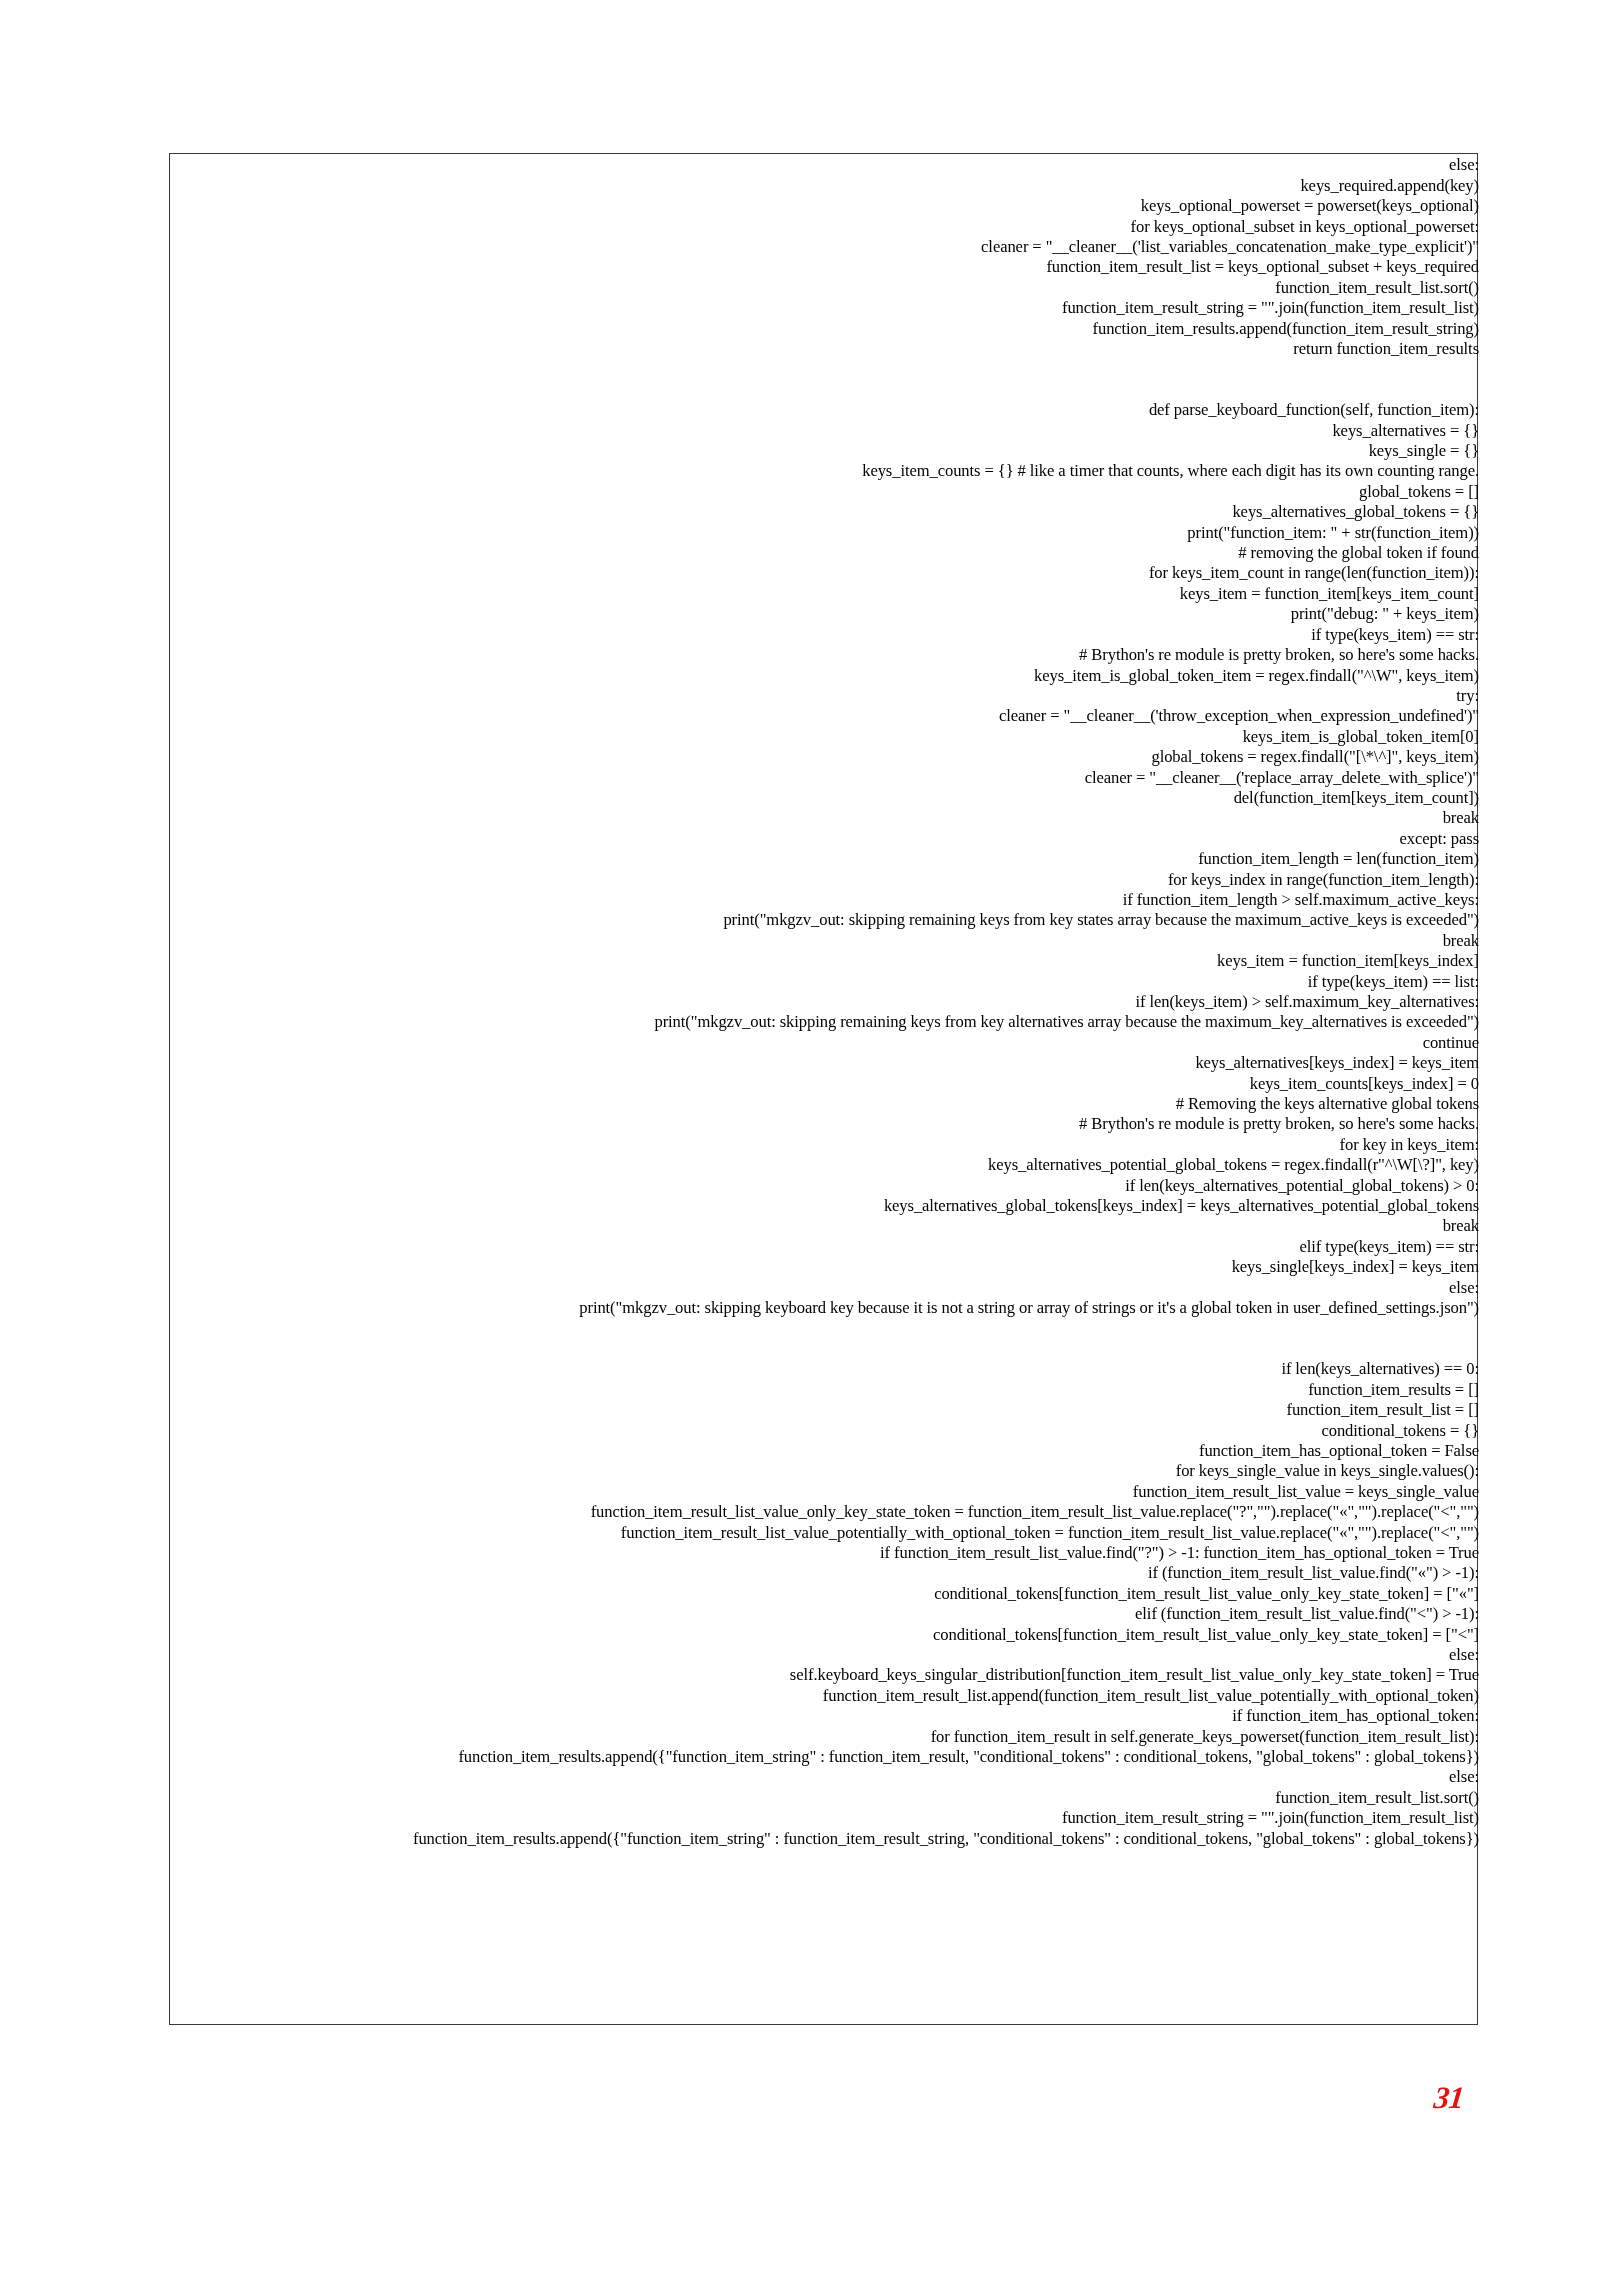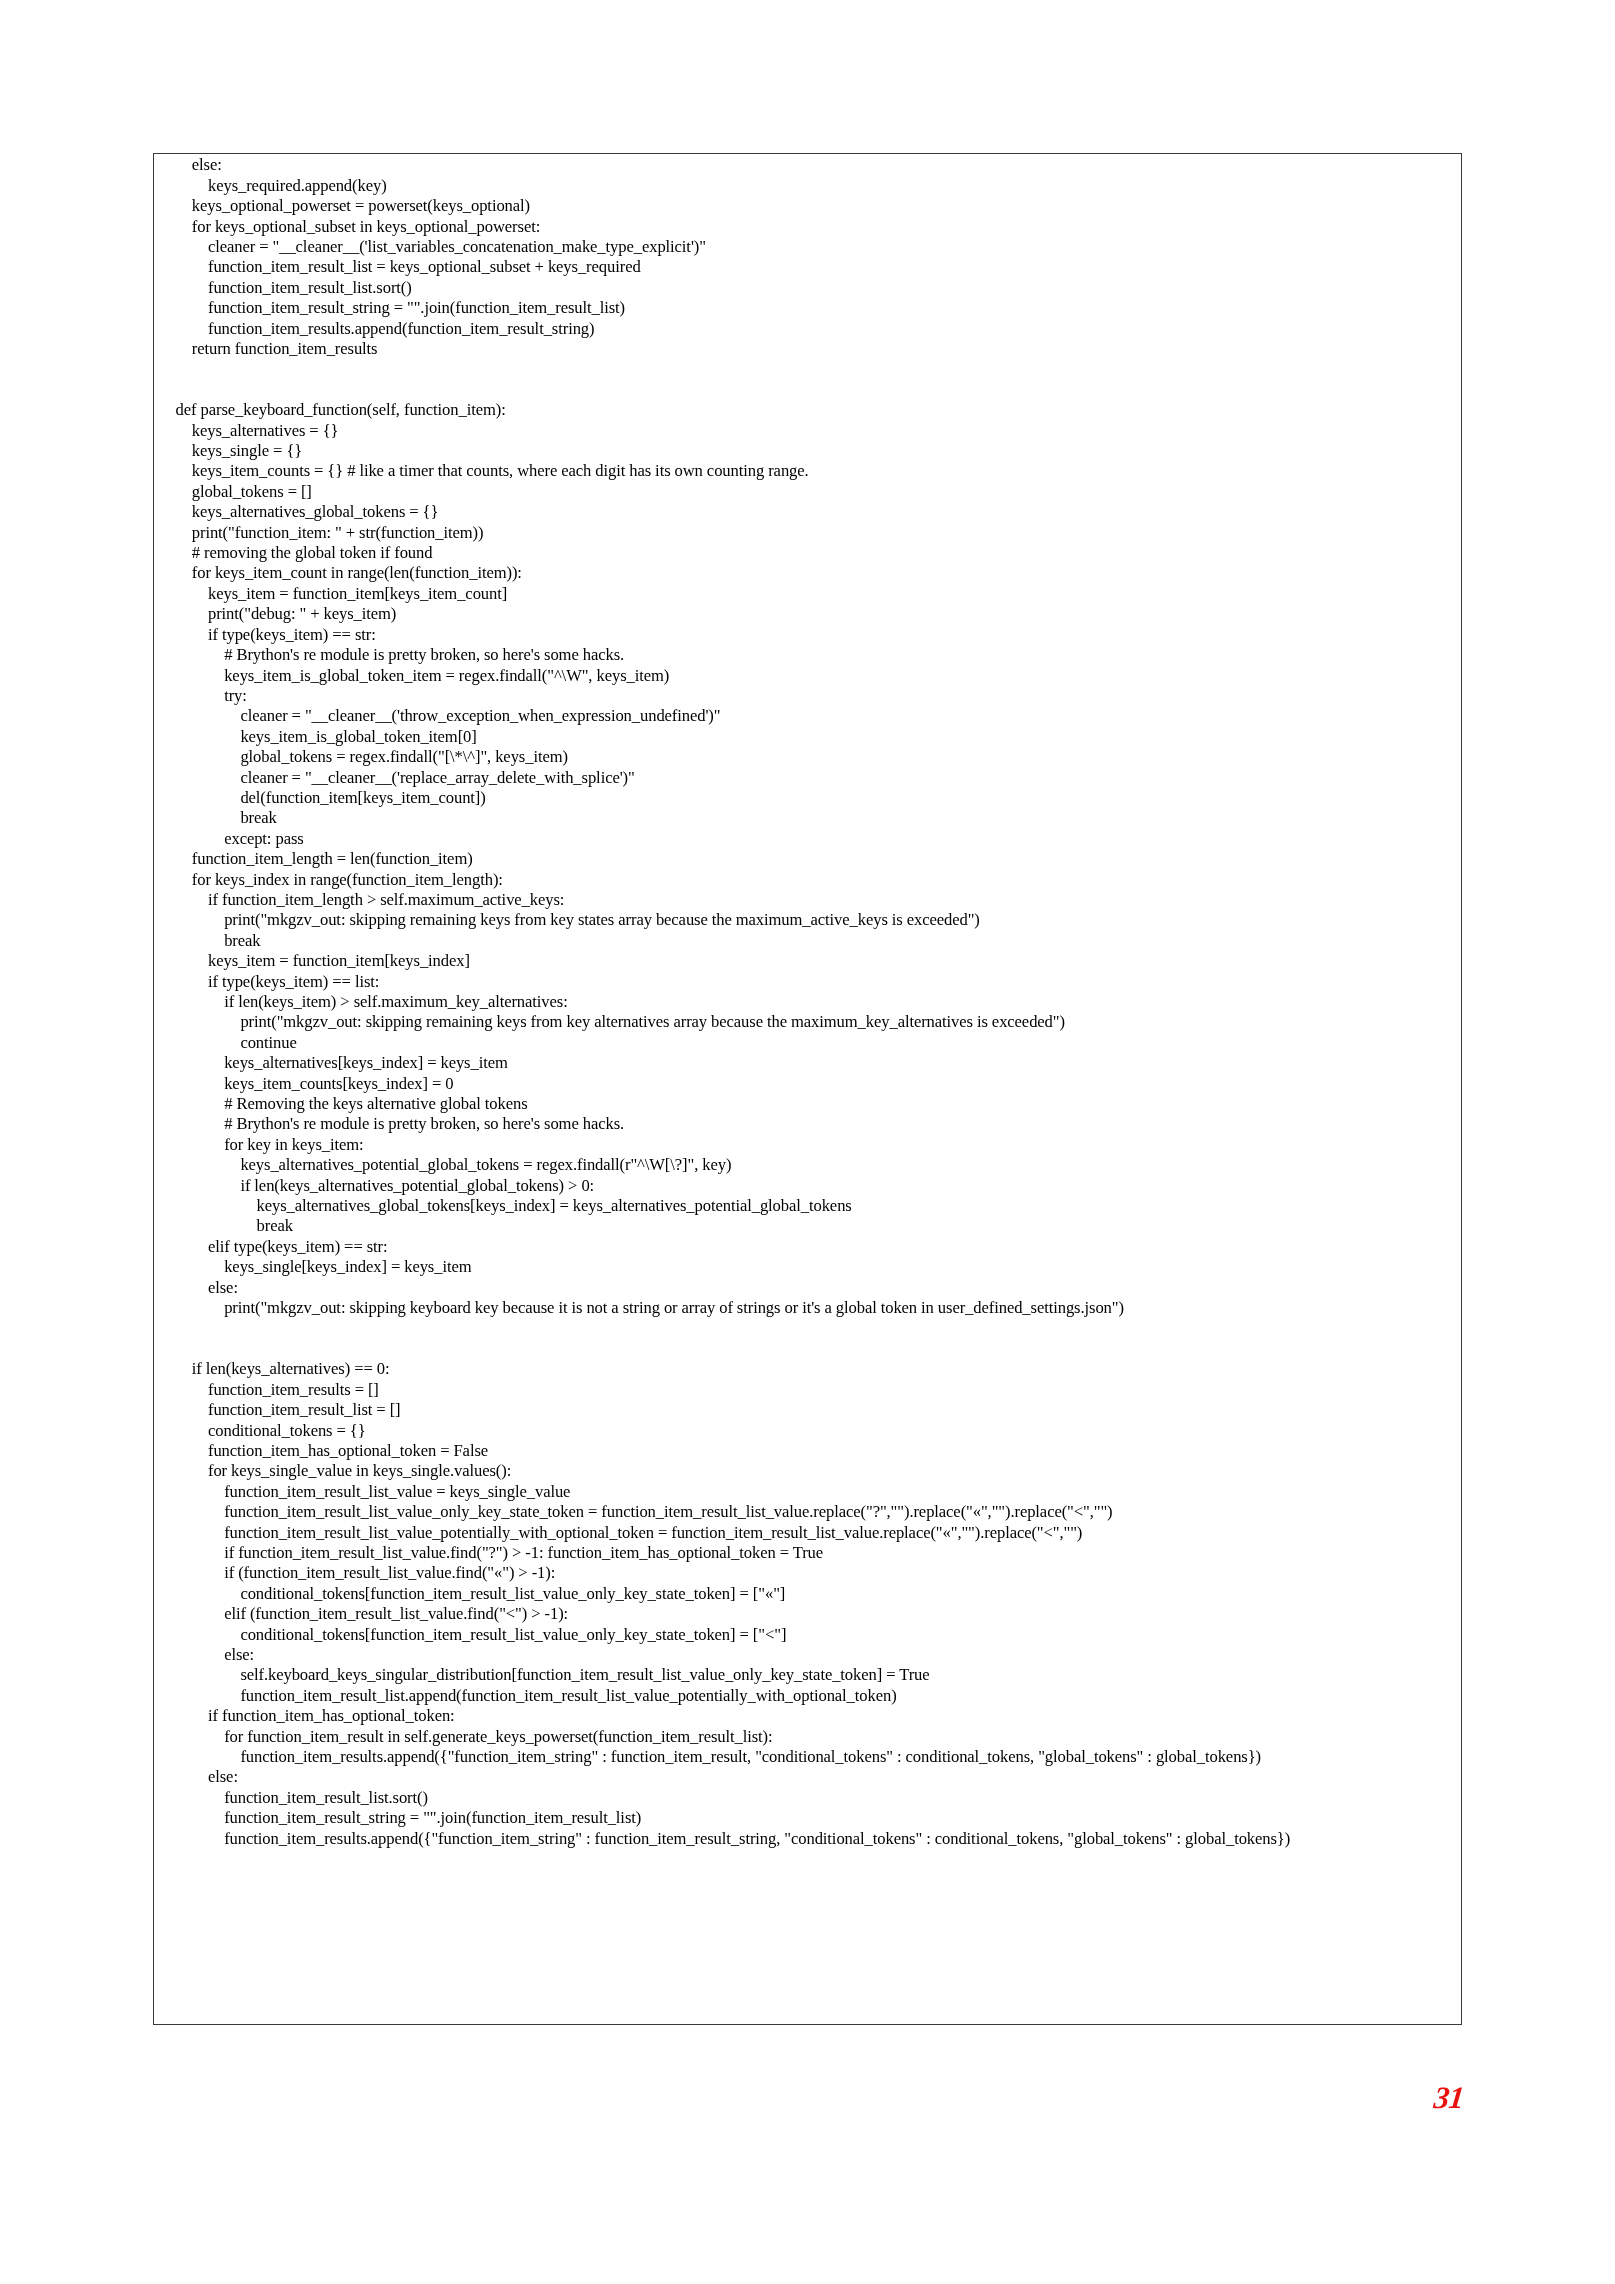--- a/index.html
+++ b/index.html
@@ -17,27 +17,28 @@
   #page {
     position: absolute;
     left: 0;
     top: 0;
     width: 1616px;
     height: 2284px;
     background: #ffffff;
   }
   #code-box {
     position: absolute;
-    left: 153px;
+    left: 169px;
     top: 153px;
     width: 1309px;
     height: 1872px;
     border: 1.4px solid #3a3a3a;
     box-sizing: border-box;
     background: #ffffff;
+    text-align: right;
   }
   #code-block {
     position: absolute;
     left: 0px;
     top: 1.4px;
     width: 1309px;
     font-family: "Liberation Serif", serif;
     font-size: 16.6px;
     line-height: 20.4px;
     color: #000000;

